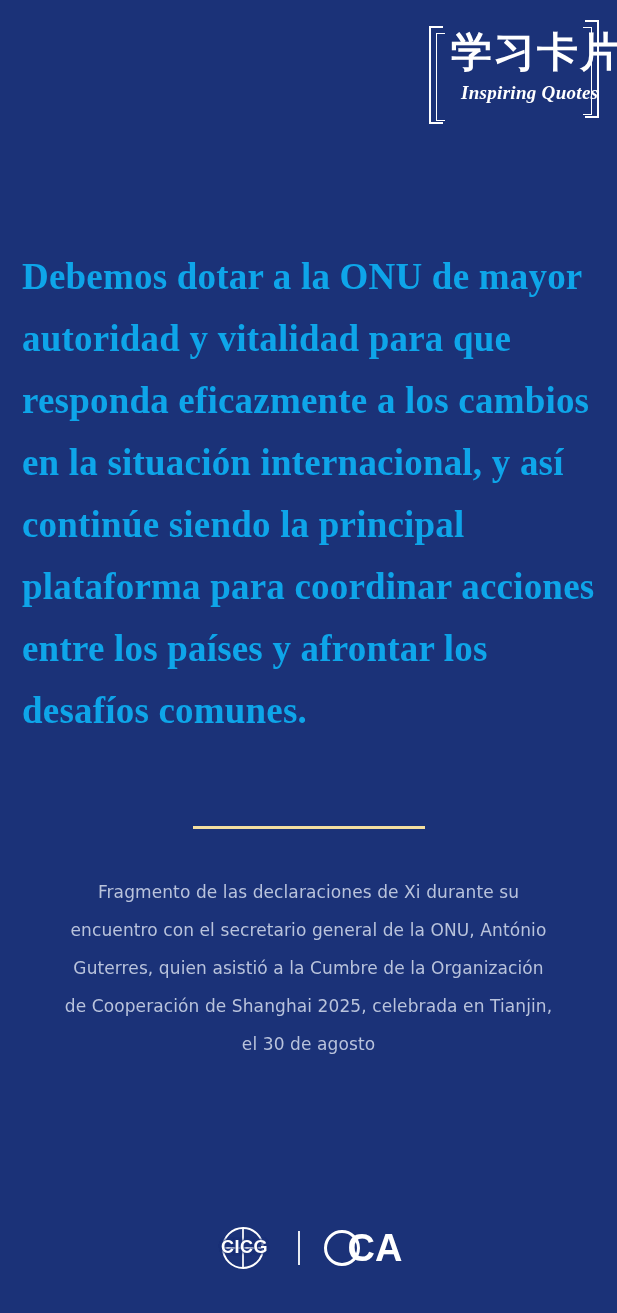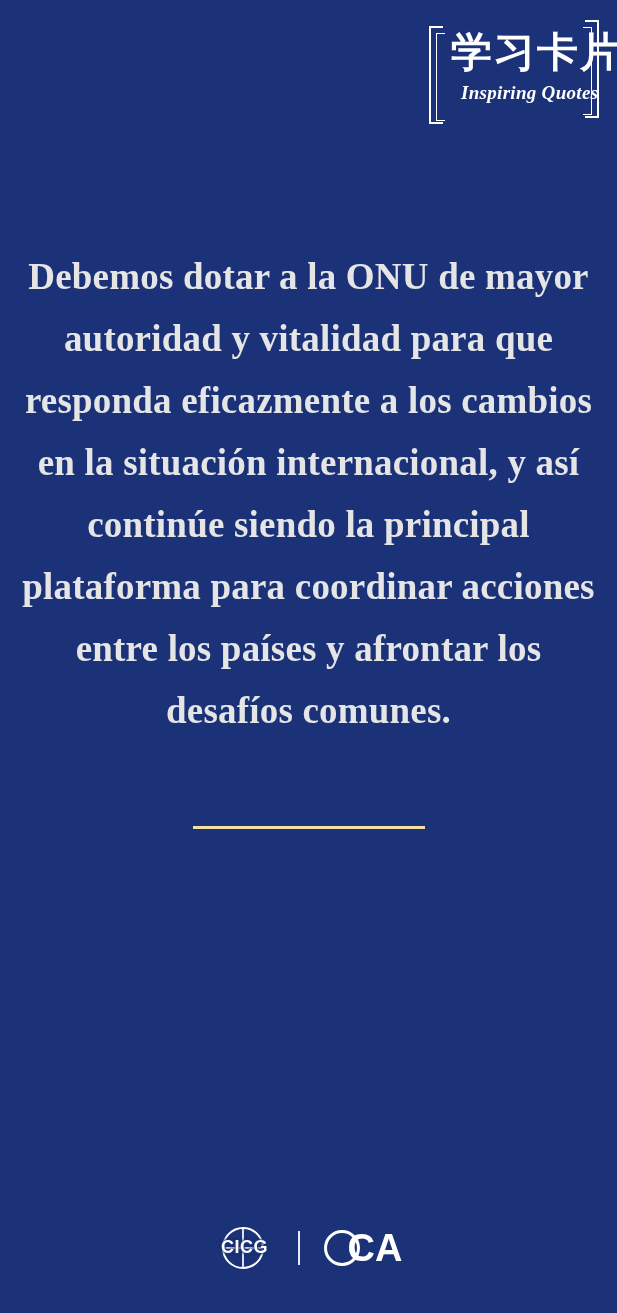--- a/index.html
+++ b/index.html
@@ -101,22 +101,21 @@
     white-space: nowrap;
     margin-left: 8px;
   }
 
   
   .quote {
     position: absolute;
     left: 22px;
     right: 22px;
     top: 246px;
-    text-align: center;
-    color: #e5e5e5;
+    color: #0ea5e9;
     font-family: "Liberation Serif", serif;
     font-weight: bold;
     font-size: 37px;
     line-height: 62px;
     letter-spacing: 0.2px;
   }
 
   
   .divider {
     position: absolute;
@@ -245,20 +244,21 @@
     <div class="logo-frame-left"></div>
     <div class="logo-frame-right"></div>
     <div class="logo-cn">学习卡片</div>
     <div class="logo-en">Inspiring Quotes</div>
   </div>
 
   <div class="quote">Debemos dotar a la ONU de mayor autoridad y vitalidad para que responda eficazmente a los cambios en la situación internacional, y así continúe siendo la principal plataforma para coordinar acciones entre los países y afrontar los desafíos comunes.</div>
 
   <div class="divider"></div>
 
+  <div class="attribution">Fragmento de las declaraciones de Xi durante su encuentro con el secretario general de la ONU, António Guterres, quien asistió a la Cumbre de la Organización de Cooperación de Shanghai 2025, celebrada en Tianjin, el 30 de agosto</div>
 
   <div class="footer">
     <div class="footer-cicg">
       <div class="globe"></div>
       <div class="txt">CICG</div>
     </div>
     <div class="footer-sep"></div>
     <div class="footer-ca">
       <div class="ring"></div>
       <div class="atext">CA</div>

